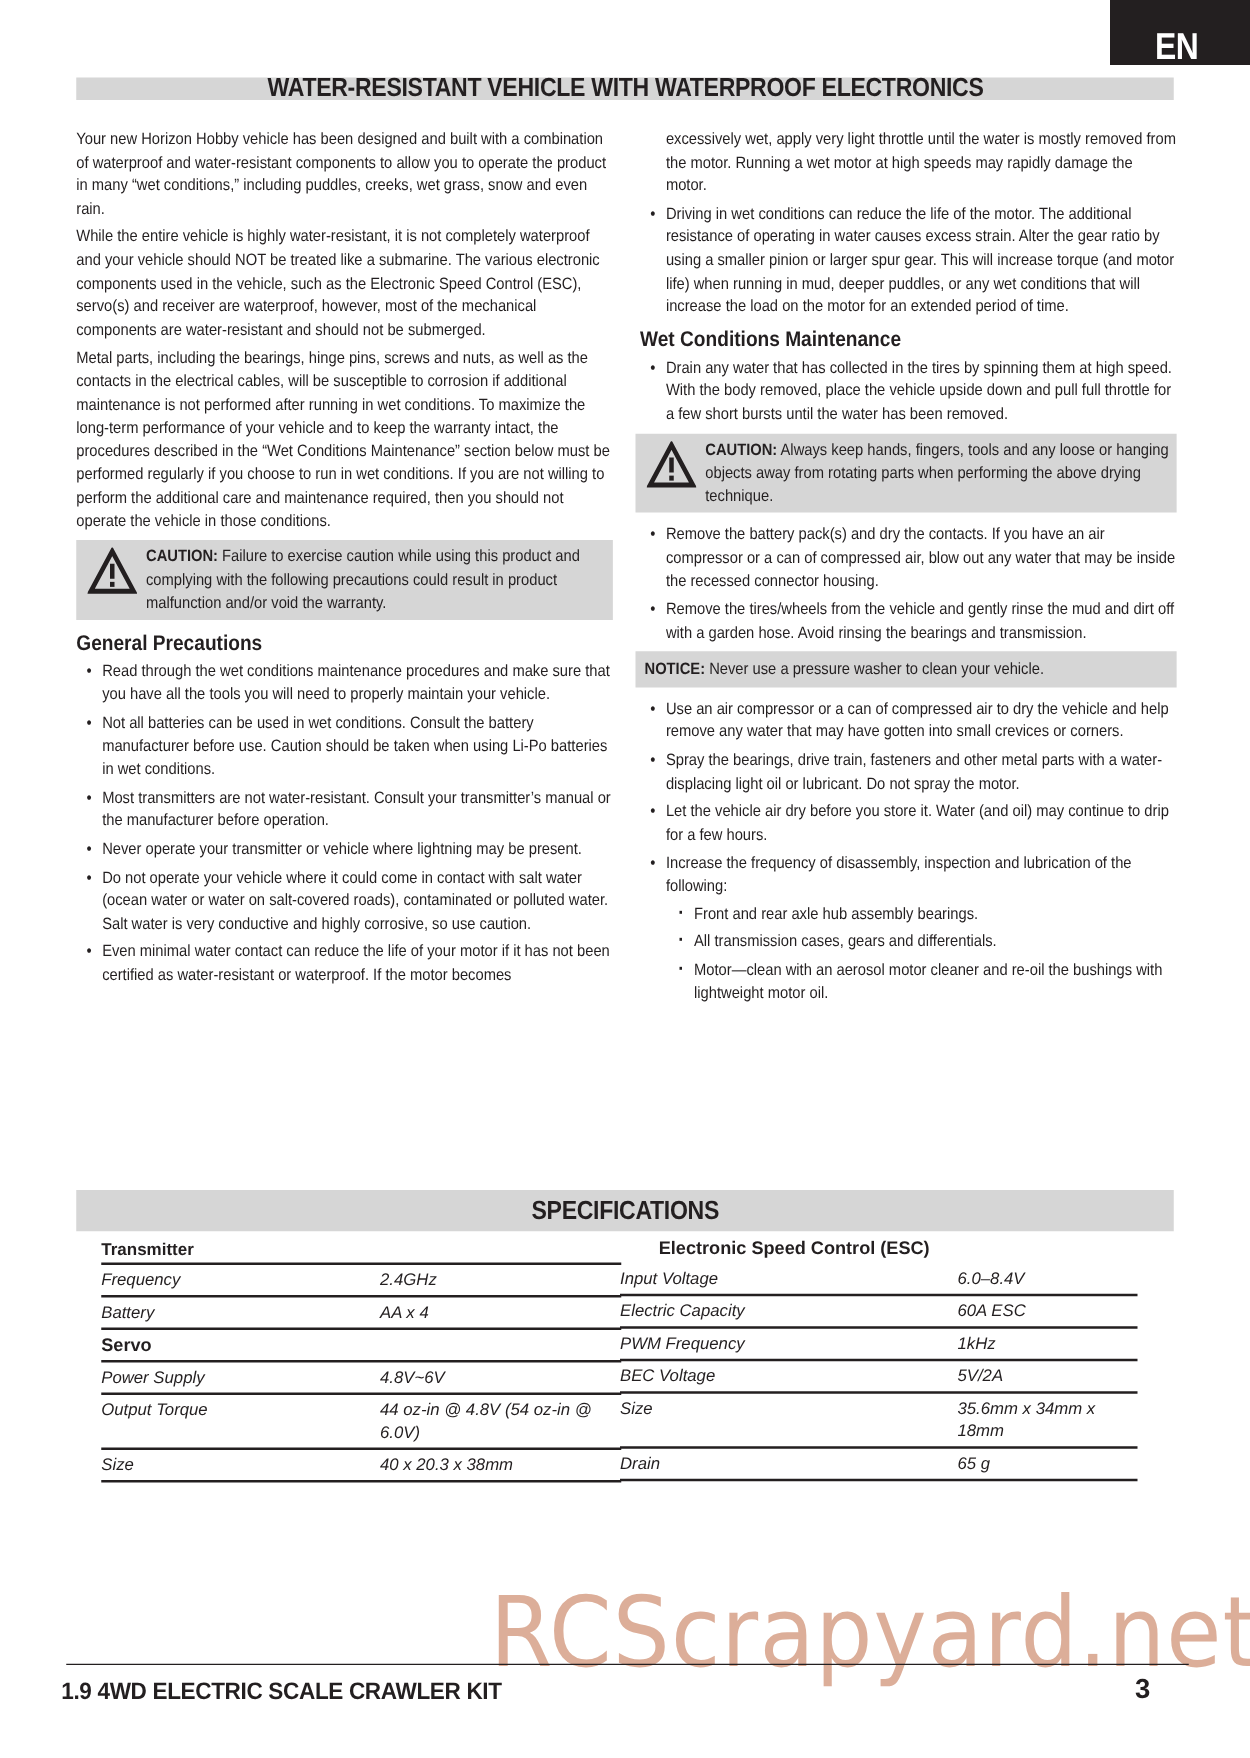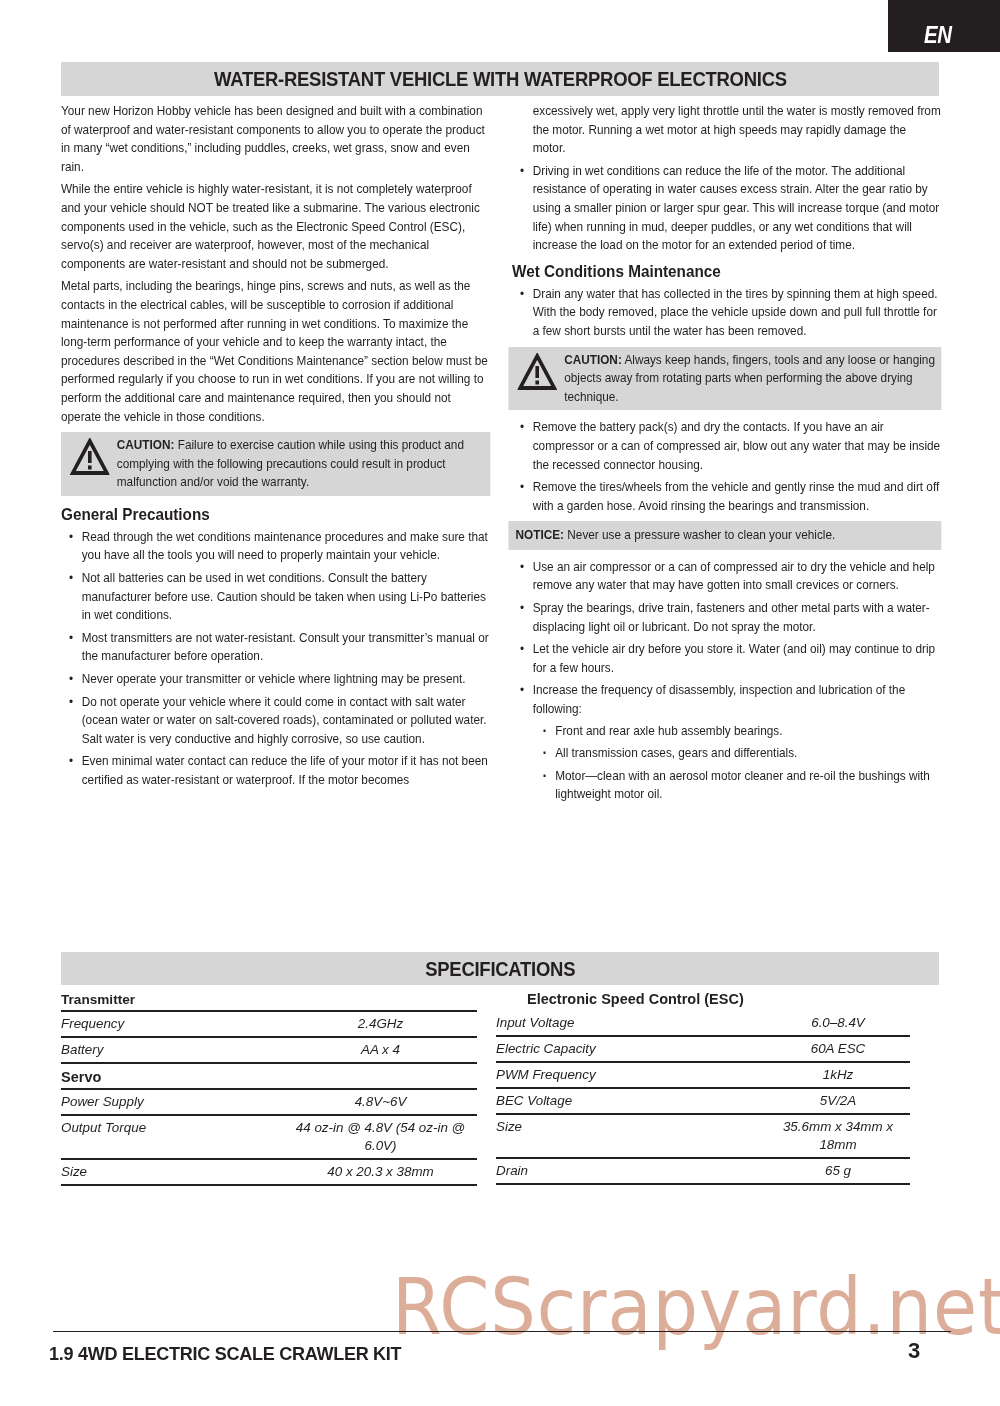--- a/index.html
+++ b/index.html
@@ -3,27 +3,27 @@
 <meta charset="utf-8">
 <style>
   html, body { margin: 0; padding: 0; background: #ffffff; }
   body {
     width: 1000px; height: 1406px; position: relative; overflow: hidden;
     font-family: "Liberation Sans", "DejaVu Sans", sans-serif;
     color: #231f20;
   }
   .lang-tab {
     position: absolute; left: 888px; top: 0; width: 112px; height: 52px;
-    background: #231f20; color: #fff; font-weight: bold; font-size: 24px;
+    background: #231f20; color: #fff; font-weight: bold; font-size: 30px;
     display: flex; align-items: flex-end; justify-content: center; padding-bottom: 0;
-    box-sizing: border-box; padding-top: 0; font-style: italic;
+    box-sizing: border-box; padding-top: 0;
   }
   .lang-tab span { position: absolute; top: 21px; left: 36px; letter-spacing: -0.5px; transform: scaleX(0.85); transform-origin: left; }
   .banner {
-    position: absolute; left: 61px; width: 878px; height: 34px;
+    position: absolute; left: 61px; width: 878px; height: 18px;
     background: #d6d6d6; display: flex; align-items: center; justify-content: center;
     font-weight: bold; font-size: 21px; color: #231f20; letter-spacing: -0.3px;
   }
   .banner span { display: inline-block; transform: scaleX(0.88); }
   .col { position: absolute; font-size: 13.1px; line-height: 18.6px; }
   .col-left { left: 61px; top: 102px; width: 430px; }
   .col-right { left: 512px; top: 102px; width: 430px; }
   .cond { transform: scaleX(0.9); transform-origin: left top; width: 111%; }
   p { margin: 0 0 4px 0; }
   .h2 { font-weight: bold; font-size: 17px; margin: 6px 0 2px 0; line-height: 22px; }
@@ -42,21 +42,21 @@
   .indent-first { padding-left: 23px; }
   
   .spec-col { position: absolute; top: 990px; font-size: 13.4px; }
   .spec-left { left: 61px; width: 416px; }
   .spec-right { left: 496px; width: 414px; }
   .spec-head { font-weight: bold; font-size: 13.6px; height: 21px; line-height: 20px; }
   .spec-head.h-bold { font-size: 14.5px; }
   .spec-row { display: flex; border-bottom: 2px solid #231f20; padding: 3px 0 3px 0; line-height: 18px; font-style: italic; }
   .spec-row .k { width: 223px; }
   .spec-right .spec-row .k { width: 270px; }
-  .spec-row .v { flex: 1; text-align: center; }
+  .spec-row .v { flex: 1; }
   .spec-sub { font-weight: bold; font-size: 14.5px; padding: 4px 0 2px 0; border-bottom: 2px solid #231f20; line-height: 18px; }
   .footer-line { position: absolute; left: 53px; top: 1331px; width: 898px; height: 1px; background: #231f20; }
   .footer-title { position: absolute; left: 49px; top: 1343px; font-weight: bold; font-size: 19px; letter-spacing: -0.3px; }
   .footer-title span { display: inline-block; transform: scaleX(0.95); transform-origin: left; }
   .page-num { position: absolute; left: 908px; top: 1338px; font-weight: bold; font-size: 22px; }
   .watermark {
     position: absolute; left: 392px; top: 1262px; font-size: 78px; color: rgba(205,140,110,0.7);
     font-family: "DejaVu Sans", sans-serif; letter-spacing: 1px; transform: scaleX(0.92); transform-origin: left;
   }
 </style>
@@ -144,21 +144,21 @@
     </li>
   </ul>
  </div>
 </div>
 
 <div class="banner" style="top:952px; height:33px;">
   <span>SPECIFICATIONS</span>
 </div>
 
 <div class="spec-col spec-left">
- <div class="cond" style="width:100%; transform:none;">
+ <div class="cond" style="width:100%; transform:none;margin-left:20px;">
   <div class="spec-head" style="border-bottom:2px solid #231f20; height:auto; padding-bottom:1px; line-height:18px; margin-top:1px;">Transmitter</div>
   <div class="spec-row">
     <span class="k">Frequency</span>
     <span class="v">2.4GHz</span>
   </div>
   <div class="spec-row">
     <span class="k">Battery</span>
     <span class="v">AA x 4</span>
   </div>
   <div class="spec-sub">Servo</div>

